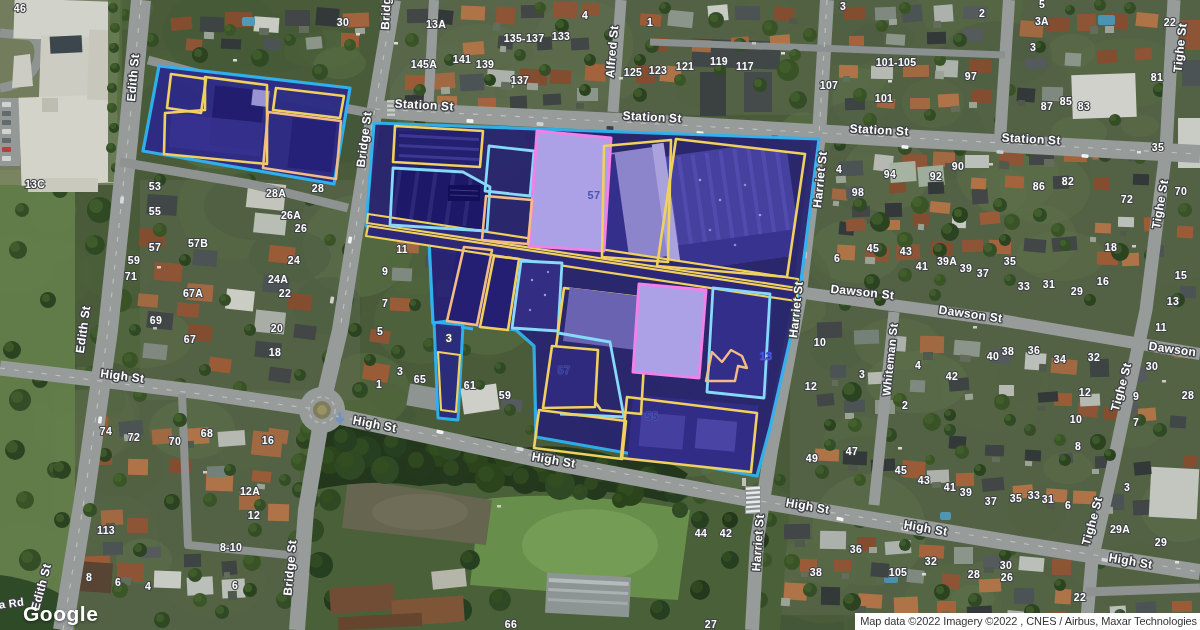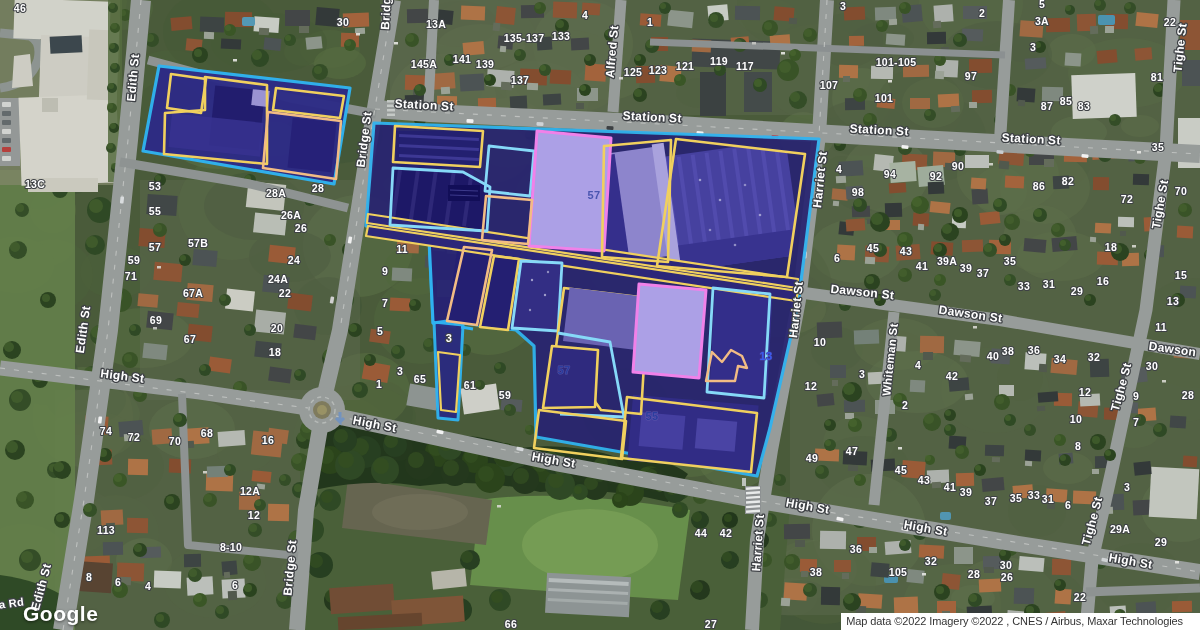--- a/index.html
+++ b/index.html
@@ -1,17 +1,17 @@
 <!DOCTYPE html>
 <html><head><meta charset="utf-8">
 <style>
 html,body{margin:0;padding:0;background:#000;}
 .wrap{position:relative;width:1200px;height:630px;overflow:hidden;font-family:"Liberation Sans",sans-serif;}
 .logo{position:absolute;left:23px;bottom:4px;color:#fff;font-size:21px;font-weight:bold;letter-spacing:0.5px;text-shadow:0 1px 3px rgba(0,0,0,0.55);font-family:"Liberation Sans",sans-serif;}
-.attr{position:absolute;right:0;bottom:0;background:#ffffff;color:#333333;font-size:11px;letter-spacing:-0.1px;padding:2px 17px 3px 5px;font-family:"Liberation Sans",sans-serif;white-space:nowrap;}
+.attr{position:absolute;right:0;bottom:0;background:#ffffff;color:#333333;font-size:11px;letter-spacing:-0.1px;padding:2px 3px 3px 5px;font-family:"Liberation Sans",sans-serif;white-space:nowrap;}
 </style></head>
 <body>
 <div class="wrap">
 <svg width="1200" height="630" viewBox="0 0 1200 630" xmlns="http://www.w3.org/2000/svg" font-family="Liberation Sans, sans-serif">
 
 <rect width="1200" height="630" fill="#4d5f3c"></rect>
 <ellipse cx="767" cy="16" rx="30" ry="18" fill="#50643c" opacity="0.55"></ellipse>
 <ellipse cx="123" cy="467" rx="41" ry="33" fill="#495c38" opacity="0.55"></ellipse>
 <ellipse cx="36" cy="138" rx="39" ry="20" fill="#5e7446" opacity="0.55"></ellipse>
 <ellipse cx="859" cy="442" rx="36" ry="26" fill="#556b40" opacity="0.55"></ellipse>

